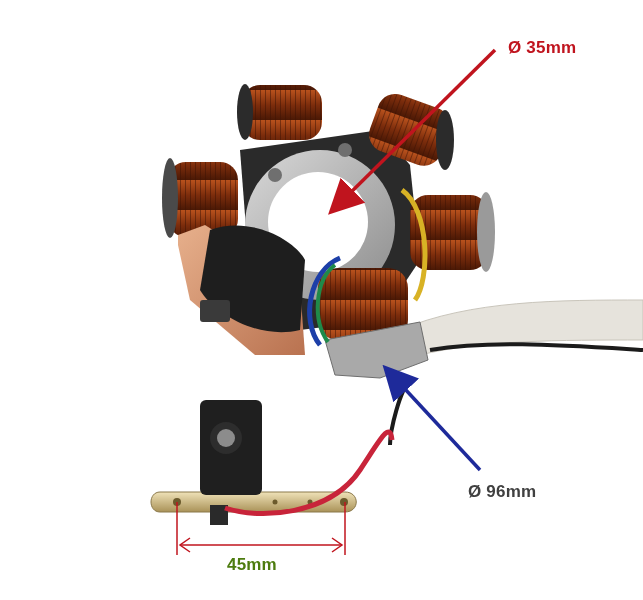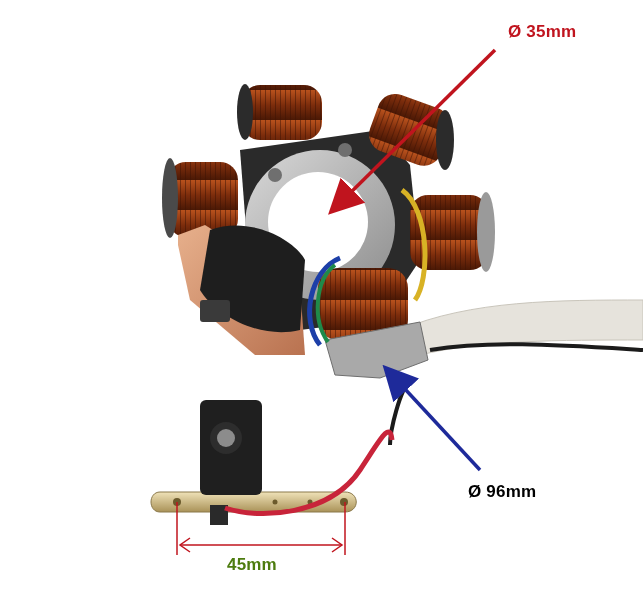--- a/index.html
+++ b/index.html
@@ -1,19 +1,19 @@
 <!DOCTYPE html>
 <html><head>
 <meta charset="utf-8">
 <style>
   html,body{margin:0;padding:0;background:#ffffff;}
   body{width:643px;height:600px;position:relative;overflow:hidden;font-family:"Liberation Sans",sans-serif;}
   #scene{position:absolute;left:0;top:0;width:643px;height:600px;}
   .label{position:absolute;font-weight:bold;font-size:17px;letter-spacing:0.2px;white-space:nowrap;}
-  #lbl-35{left:508px;top:22px;}
+  #lbl-35{left:508px;top:38px;}
   #lbl-96{left:468px;top:482px;}
   #lbl-45{left:227px;top:555px;}
 </style>
 </head>
 <body>
 
 <svg id="scene" viewBox="0 0 643 600" xmlns="http://www.w3.org/2000/svg">
   <defs>
     <linearGradient id="copper" x1="0" y1="0" x2="0" y2="1">
       <stop offset="0" stop-color="#b9521d"></stop>
@@ -111,14 +111,14 @@
     <line x1="480" y1="470" x2="392" y2="375" stroke="#1e2a9a" stroke-width="3.5" marker-end="url(#arrowBlue)"></line>
     <line x1="177" y1="502" x2="177" y2="555" stroke="#c0141e" stroke-width="1.5"></line>
     <line x1="345" y1="502" x2="345" y2="555" stroke="#c0141e" stroke-width="1.5"></line>
     <line x1="180" y1="545" x2="342" y2="545" stroke="#c0141e" stroke-width="1.5"></line>
     <path d="M190,538 L180,545 L190,552" stroke="#c0141e" stroke-width="1.5" fill="none"></path>
     <path d="M332,538 L342,545 L332,552" stroke="#c0141e" stroke-width="1.5" fill="none"></path>
   </g>
 </svg>
 
 <div id="lbl-35" class="label" style="color:#c0141e">Ø 35mm</div>
-<div id="lbl-96" class="label" style="color:#000000">Ø 96mm</div>
+<div id="lbl-96" class="label" style="color:#404040">Ø 96mm</div>
 <div id="lbl-45" class="label" style="color:#4d7c0f">45mm</div>
 
 </body></html>

